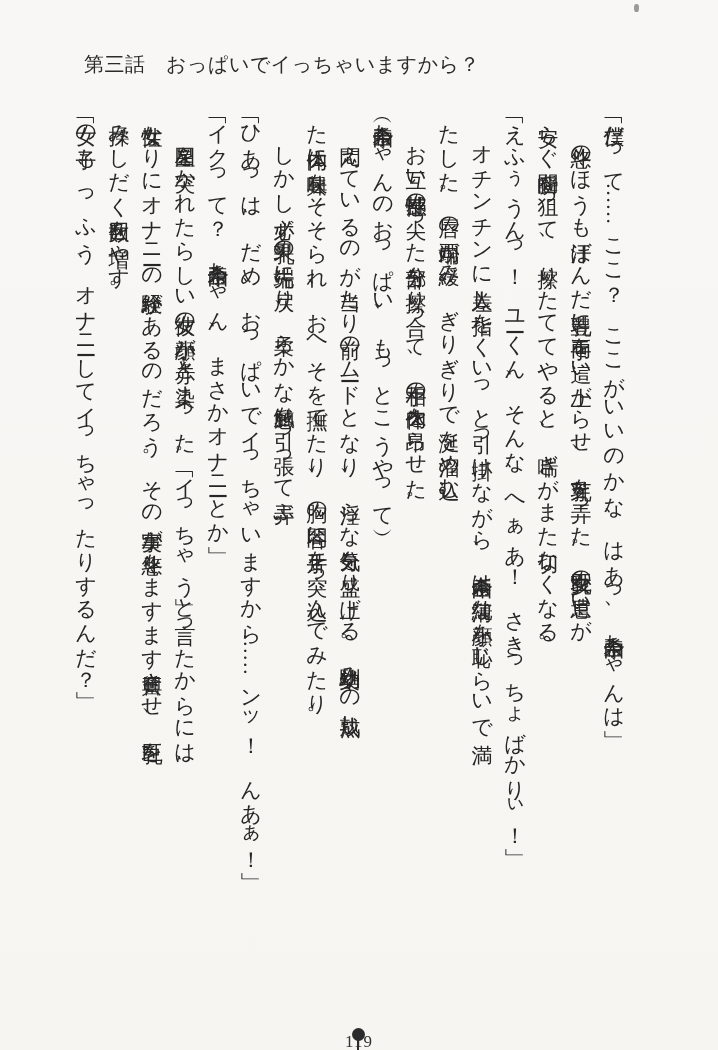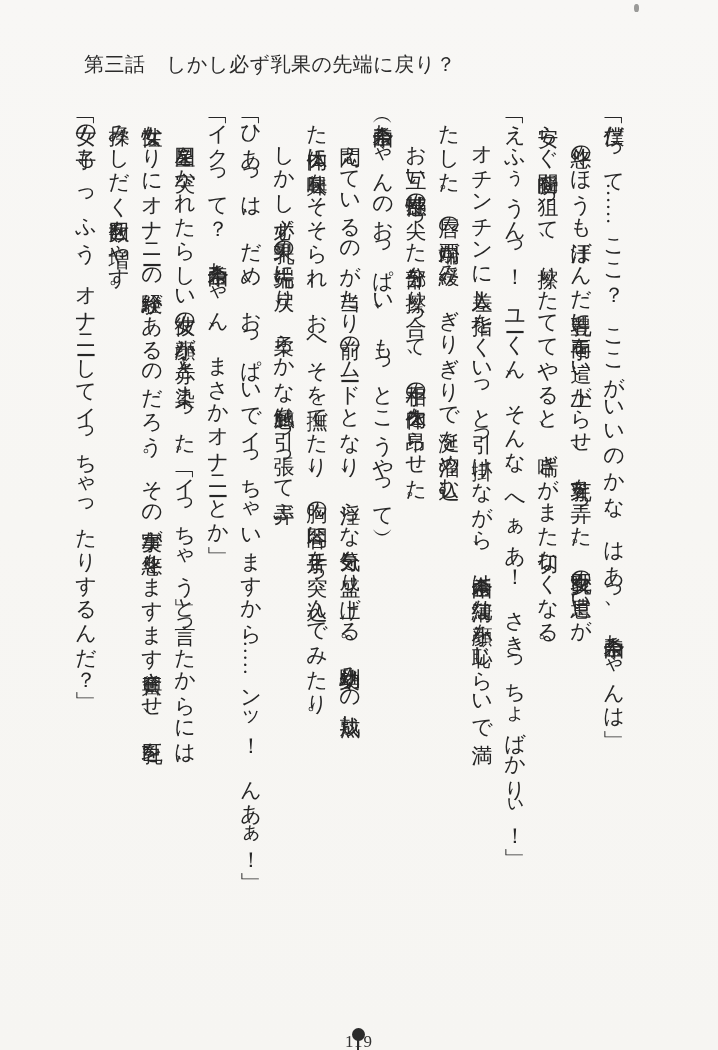--- a/index.html
+++ b/index.html
@@ -35,21 +35,21 @@
   .speck{
     position:absolute;left:634px;top:4px;width:5px;height:8px;
     background:#9a9a98;border-radius:45%;
   }
 </style>
 </head>
 <body>
 
 <div class="page">
   <div class="speck"></div>
-  <div class="header">第三話　しかし必ず乳果の先端に戻り？</div>
+  <div class="header">第三話　おっぱいでイっちゃいますから？</div>
   <div class="vtext">
       <div class="tline">「僕だって……ここ？　ここがいいのかな、はあっ、由希奈ちゃんは」</div>
       <div class="tline">　悠斗のほうも汗ばんだ豊乳に両手を這い上がらせ、乳芽を弄った。巨乳少女の息遣いが</div>
       <div class="tline">安らぐ瞬間を狙って、擦りたててやると、喘ぎがまた切なくなる。</div>
       <div class="tline">「えふぅうんっ！　ユーくん、そんな、へぁあ！　さきっちょばかりぃ！」</div>
       <div class="tline">　オチンチンに人差し指をくいっと引っ掛けながら、由希奈は清純な小顔を恥じらいで満</div>
       <div class="tline">たした。唇の両端が緩み、ぎりぎりで涎を溜め込む。</div>
       <div class="tline">　お互い性感帯の尖った部分を擦り合って、相手の肉体を昂らせた。</div>
       <div class="tline">（由希奈ちゃんのおっぱい、もっとこうやって）</div>
       <div class="tline">　悶えているのが当たり前のムードとなり、淫らな気分を盛り上げる。幼馴染みの成熟し</div>

